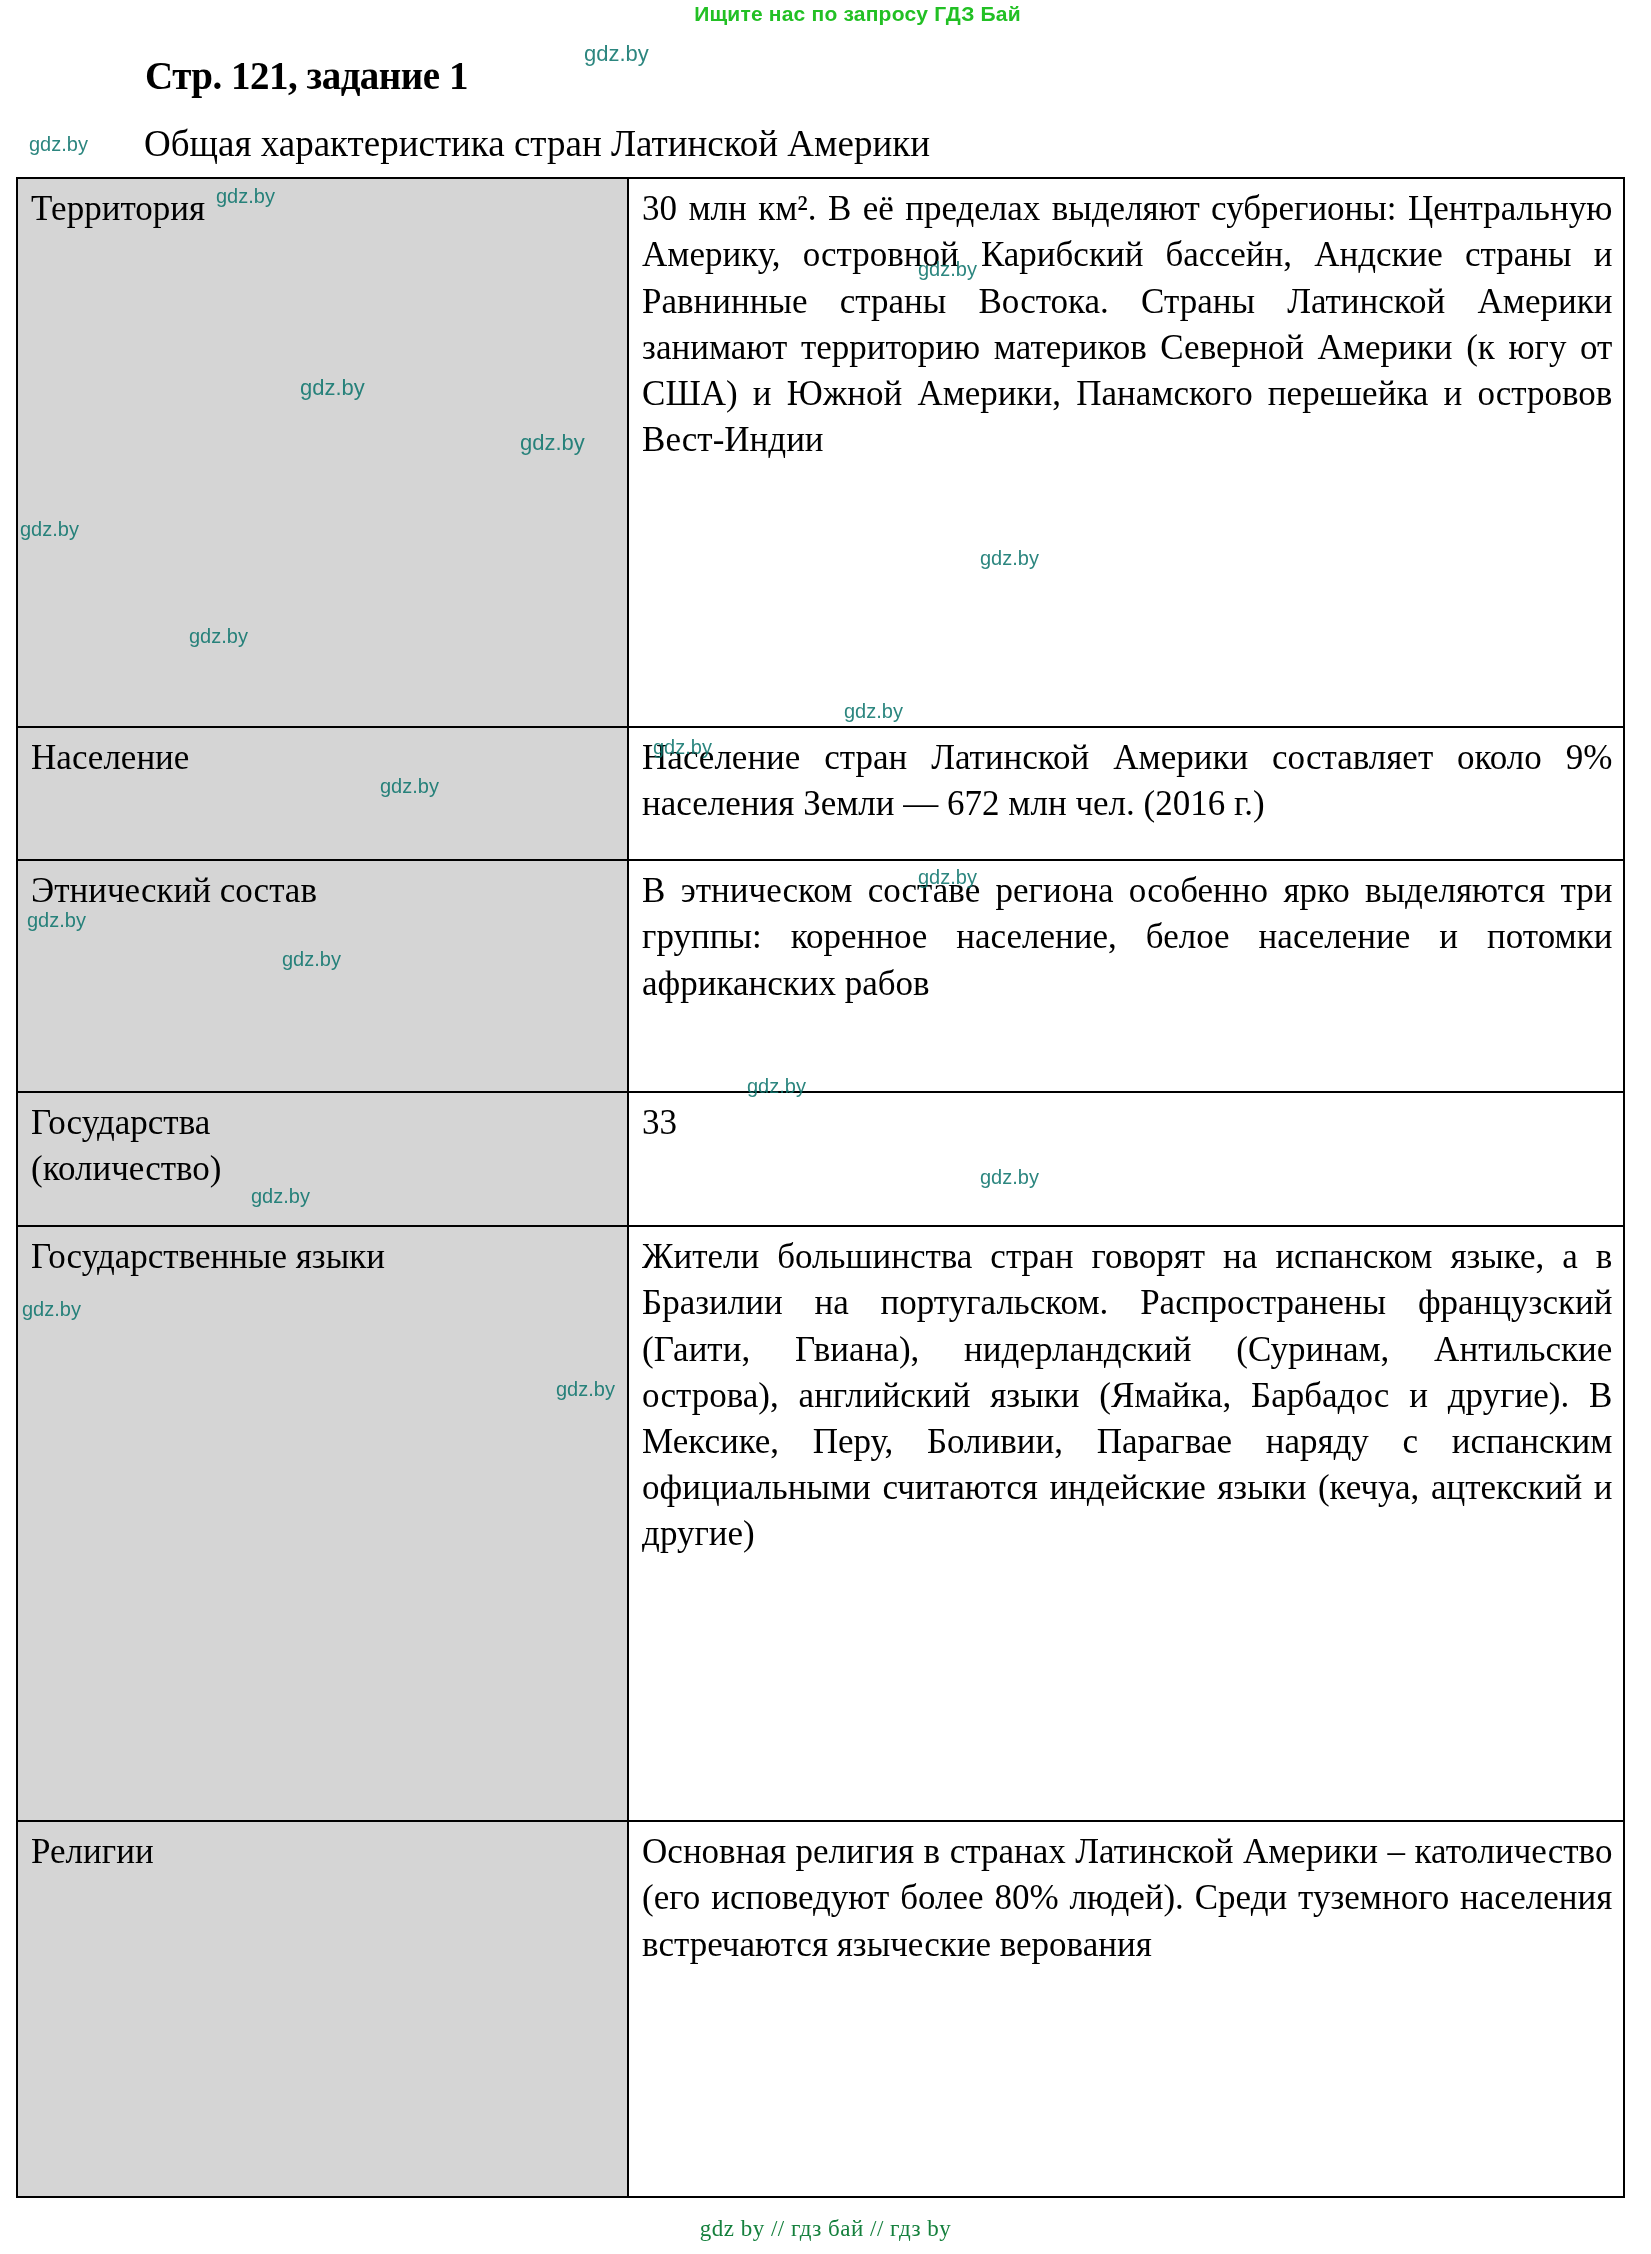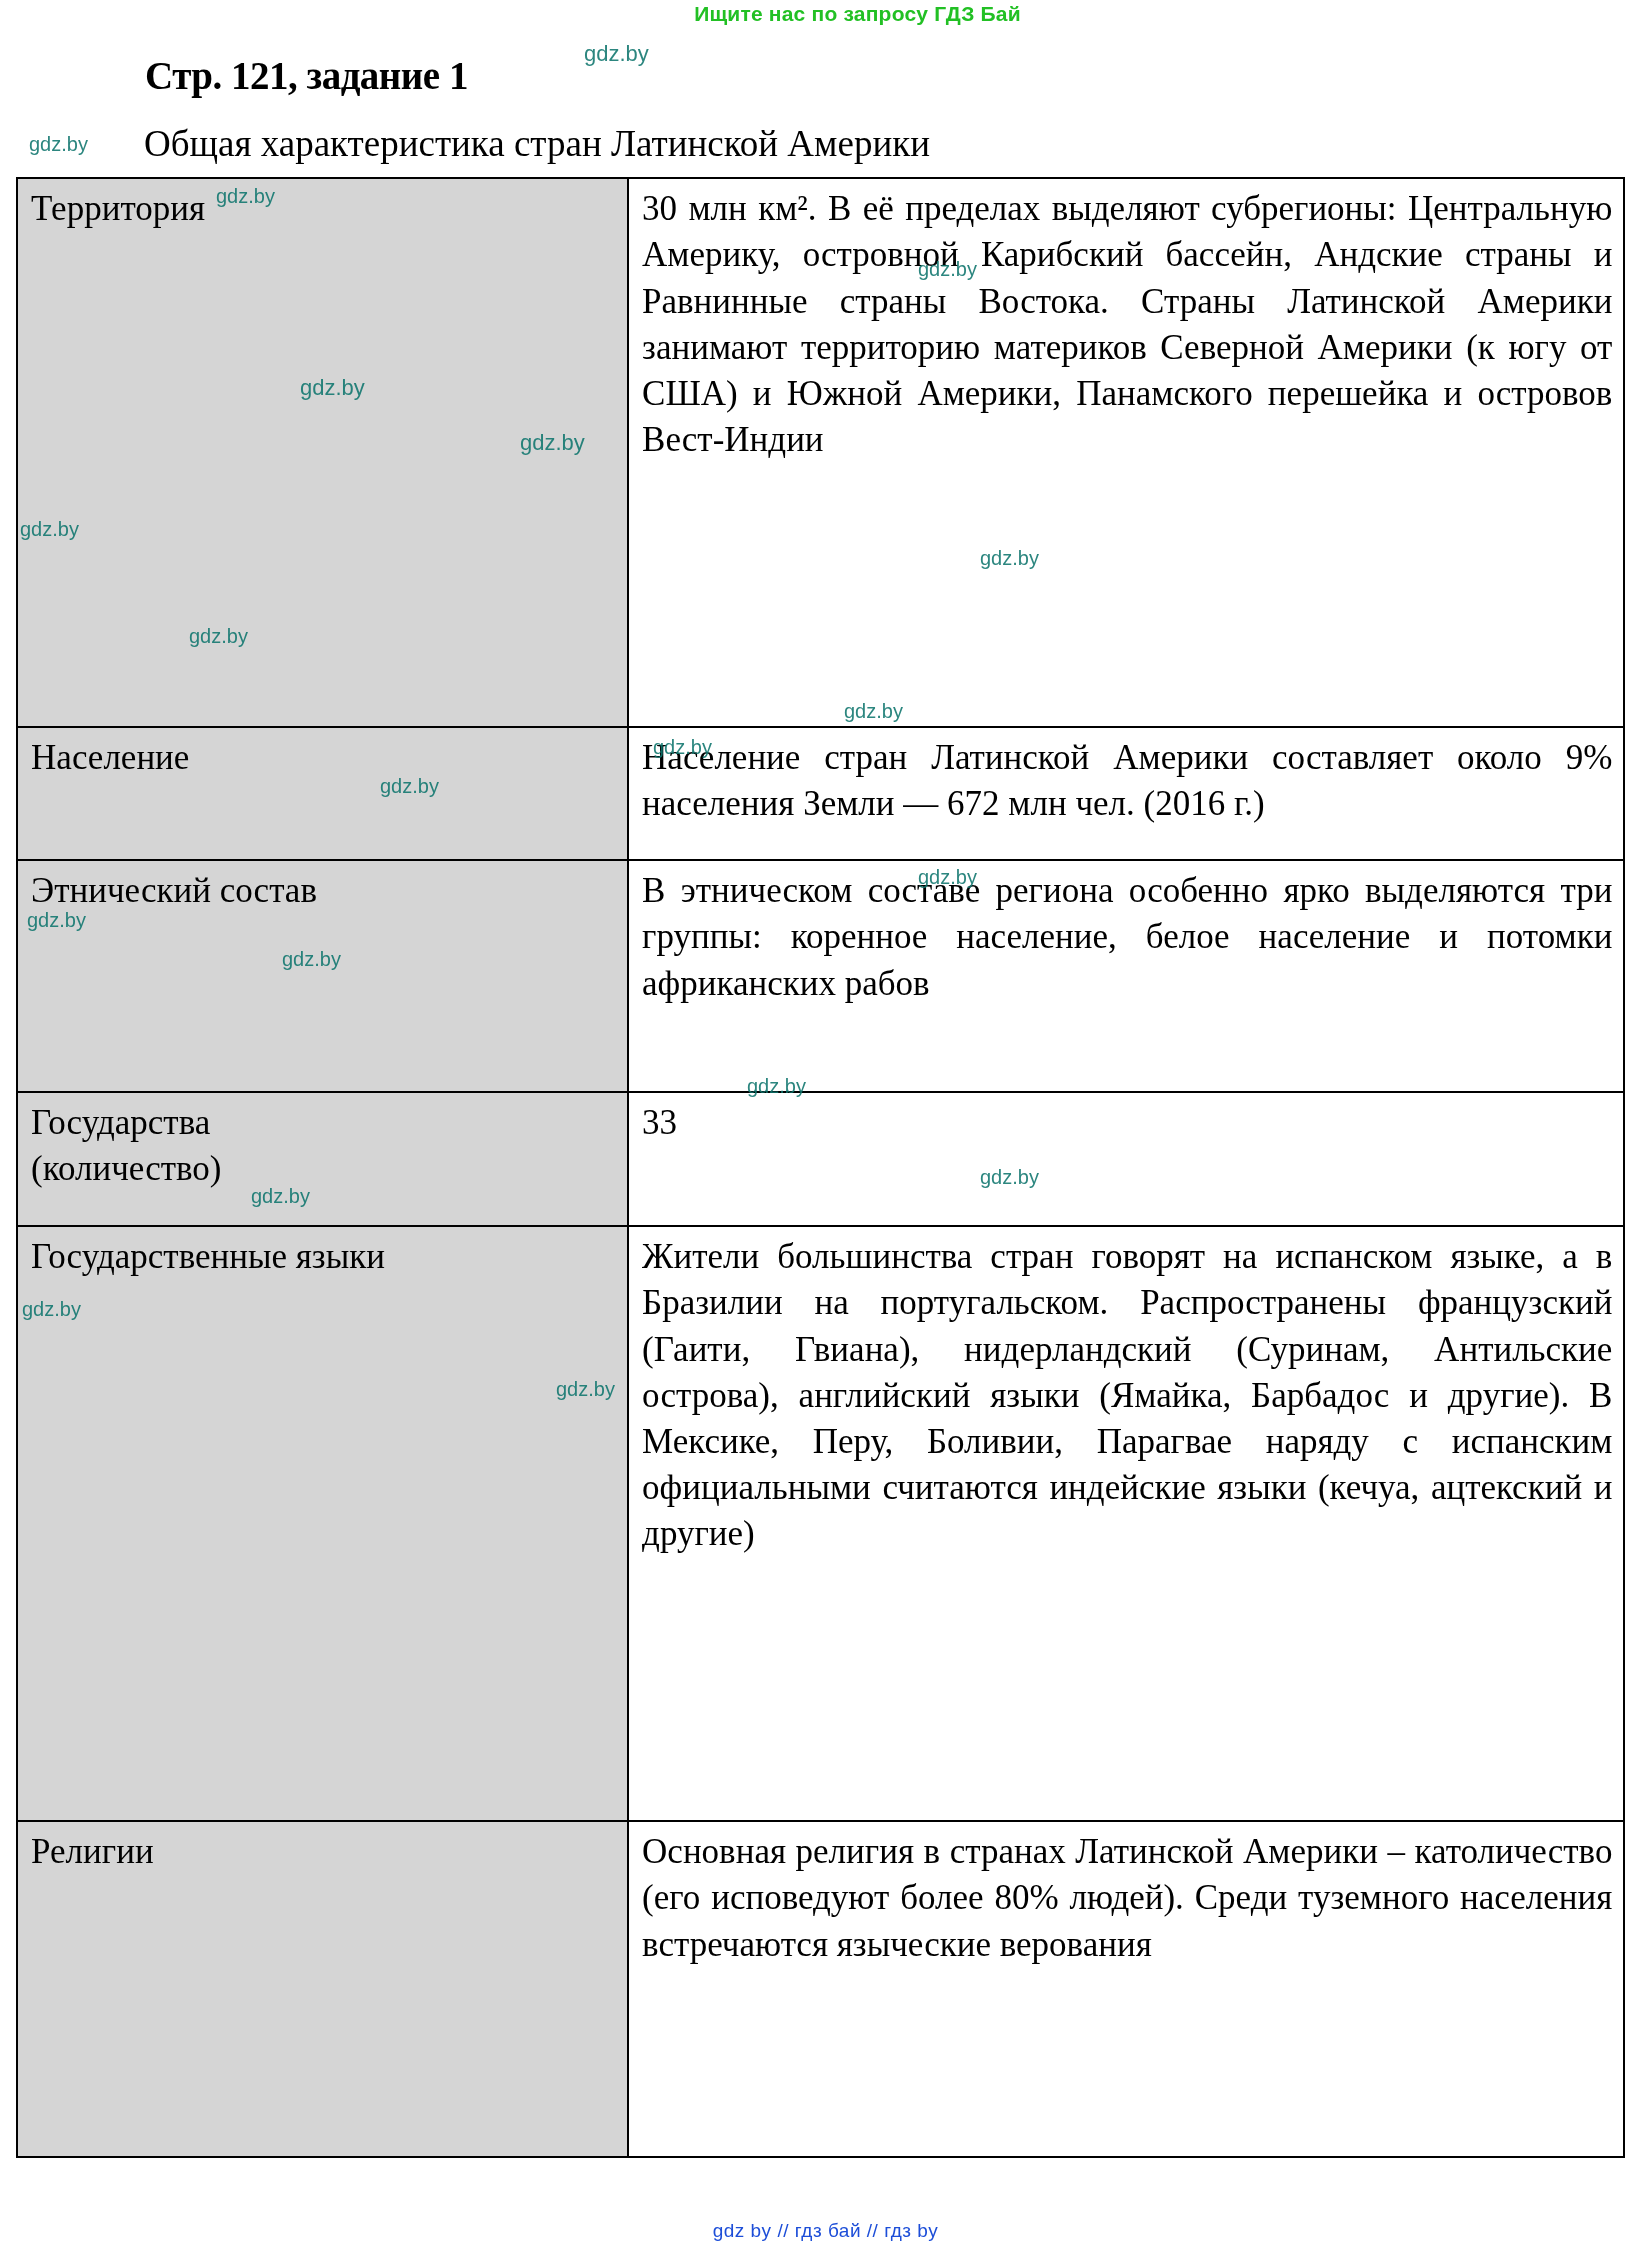--- a/index.html
+++ b/index.html
@@ -87,43 +87,43 @@
     display: inline-block;
     width: 100%;
   }
 
   
   .r-territory .key, .r-territory .val { height: 549px; }
   .r-population .key, .r-population .val { height: 133px; }
   .r-ethnic .key, .r-ethnic .val { height: 232px; }
   .r-states .key, .r-states .val { height: 134px; }
   .r-languages .key, .r-languages .val { height: 595px; }
-  .r-religion .key, .r-religion .val { height: 336px; }
+  .r-religion .key, .r-religion .val { height: 376px; }
 
   
   .wm {
     position: absolute;
     font-family: "Liberation Sans", sans-serif;
     font-size: 19px;
     color: #0f766e;
     opacity: 0.88;
     white-space: nowrap;
     pointer-events: none;
   }
 
   
   .footer-line {
     position: absolute;
     bottom: 12.7px;
     left: 0;
     width: 100%;
     text-align: center;
-    color: #1d4ed8;
-    font-family: Liberation Sans, sans-serif;
-    font-size: 19px;
+    color: #15803d;
+    font-family: Liberation Serif, serif;
+    font-size: 23px;
     letter-spacing: 0.5px;
   }
 </style>
 </head>
 <body>
 
 <div class="promo-bar">Ищите нас по запросу ГДЗ Бай</div>
 
 <div class="task-heading">Стр. 121, задание 1</div>
 

